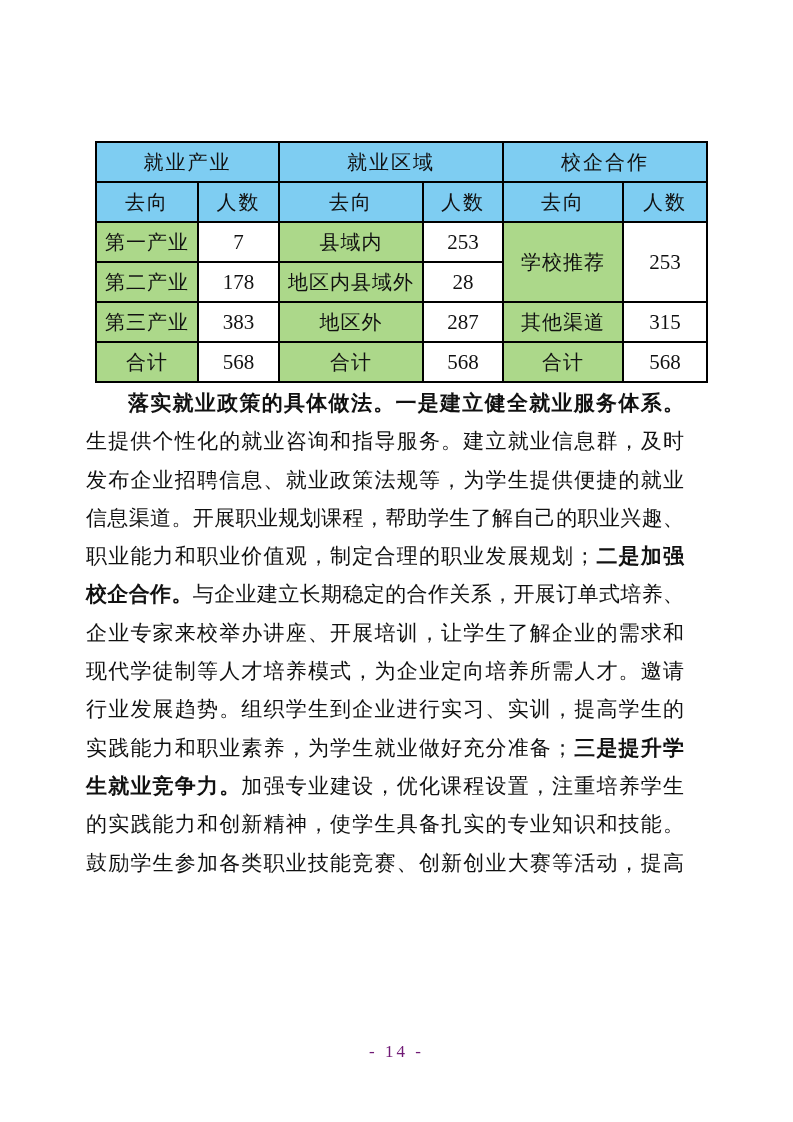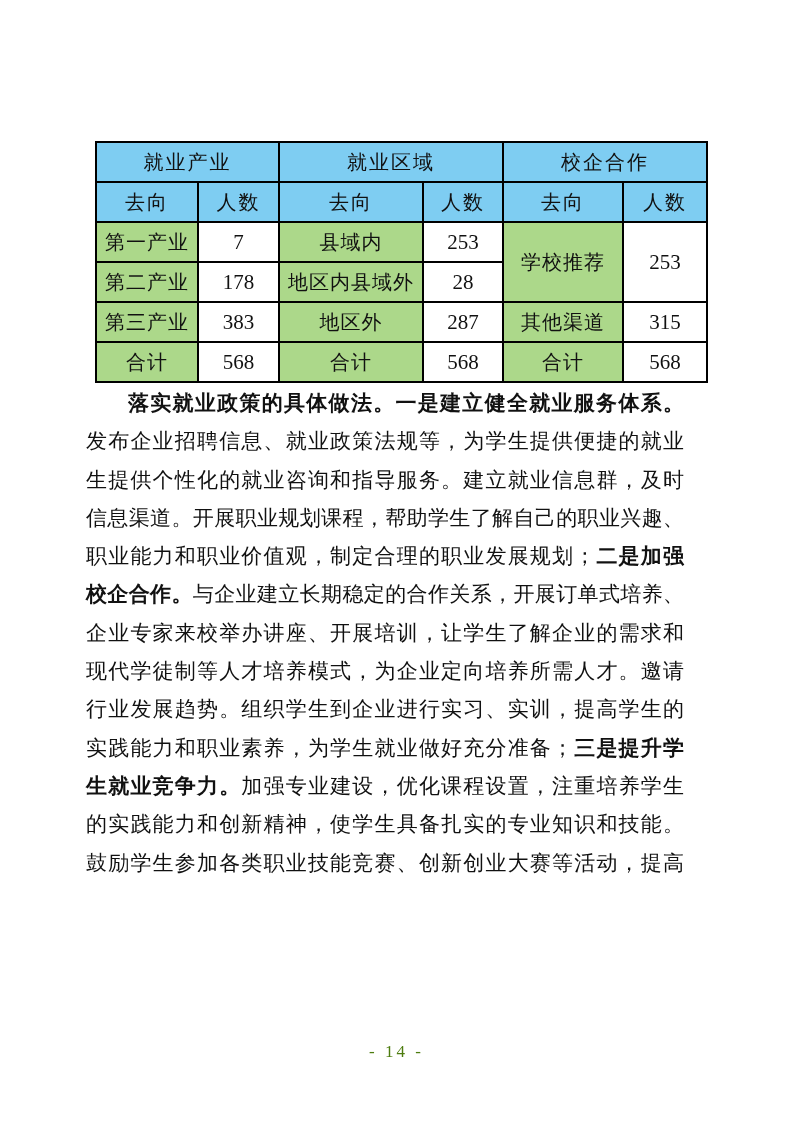--- a/index.html
+++ b/index.html
@@ -48,21 +48,21 @@
     white-space:nowrap;
   }
   .tline.indent{padding-left:42px;}
   .tline .b{font-weight:bold;}
   
   .pagenum{
     position:absolute;left:0;top:1042px;width:100%;
     text-align:center;
     font-size:17px;
     letter-spacing:3px;
-    color:#4d7c0f;
+    color:#701a75;
   }
 </style>
 </head>
 <body>
 
 <div class="page" style="--blue: #7ECDF2; --green: #ACD88A; --border: #000000;">
 
   <table class="doc-table">
     <colgroup>
       <col style="width:102px">
@@ -116,22 +116,22 @@
           <td class="green">合计</td>
           <td class="num">568</td>
           <td class="green">合计</td>
           <td class="num">568</td>
         </tr>
       </tbody>
   </table>
 
   <div class="textblock">
       <div class="tline indent"><span class="b">落实就业政策的具体做法。一是建立健全就业服务体系。</span></div>
+      <div class="tline"><span>生提供个性化的就业咨询和指导服务。建立就业信息群，及时</span></div>
       <div class="tline"><span>发布企业招聘信息、就业政策法规等，为学生提供便捷的就业</span></div>
-      <div class="tline"><span>生提供个性化的就业咨询和指导服务。建立就业信息群，及时</span></div>
       <div class="tline"><span>信息渠道。开展职业规划课程，帮助学生了解自己的职业兴趣、</span></div>
       <div class="tline"><span>职业能力和职业价值观，制定合理的职业发展规划；</span><span class="b">二是加强</span></div>
       <div class="tline"><span class="b">校企合作。</span><span>与企业建立长期稳定的合作关系，开展订单式培养、</span></div>
       <div class="tline"><span>企业专家来校举办讲座、开展培训，让学生了解企业的需求和</span></div>
       <div class="tline"><span>现代学徒制等人才培养模式，为企业定向培养所需人才。邀请</span></div>
       <div class="tline"><span>行业发展趋势。组织学生到企业进行实习、实训，提高学生的</span></div>
       <div class="tline"><span>实践能力和职业素养，为学生就业做好充分准备；</span><span class="b">三是提升学</span></div>
       <div class="tline"><span class="b">生就业竞争力。</span><span>加强专业建设，优化课程设置，注重培养学生</span></div>
       <div class="tline"><span>的实践能力和创新精神，使学生具备扎实的专业知识和技能。</span></div>
       <div class="tline"><span>鼓励学生参加各类职业技能竞赛、创新创业大赛等活动，提高</span></div>

